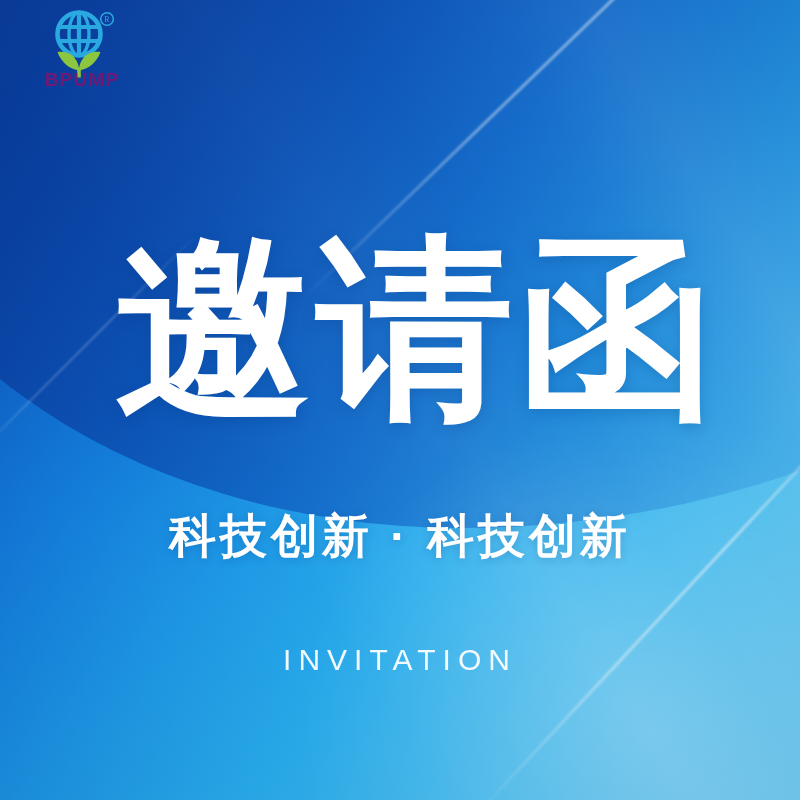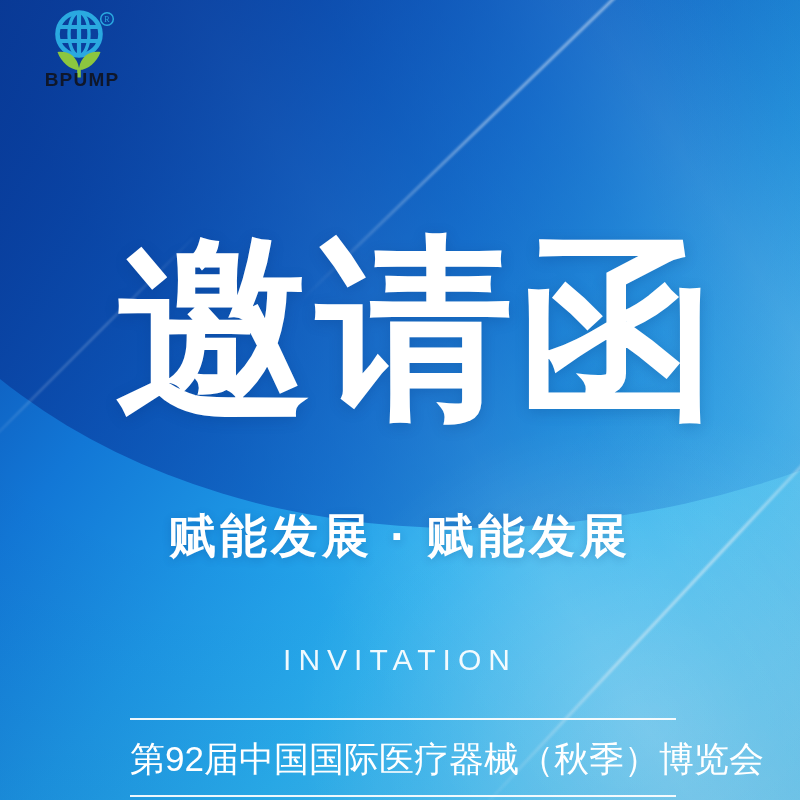--- a/index.html
+++ b/index.html
@@ -240,31 +240,26 @@
           <circle cx="63" cy="11" r="6.3" fill="none" stroke="#2aa9e0" stroke-width="1.5"></circle>
           <text x="63" y="14.2" font-size="8" fill="#2aa9e0" text-anchor="middle" font-family="Liberation Serif, serif">R</text>
         </g>
 
         <g fill="#8cc63f">
           <path d="M35 62 C26 62 17 54 13.5 44 C24 42.5 33 48 35 60 Z"></path>
           <path d="M35 62 C44 62 53 54 56.5 44 C46 42.5 37 48 35 60 Z"></path>
           <path d="M33.2 60.5 h3.6 v9 h-3.6 Z"></path>
         </g>
       </svg>
-      <div style="position:absolute;left:0;right:0;top:62px;text-align:center;color:#0f172a;
+      <div style="position:absolute;left:0;right:0;top:62px;text-align:center;color:#701a75;
                   font-size:19px;font-weight:700;letter-spacing:1.2px;line-height:1;">BPUMP</div>
     </div>
 
   </div>
 
   <div class="title-main">邀请函</div>
 
-  <div class="title-sub">赋能发展 · 赋能发展</div>
+  <div class="title-sub">科技创新 · 科技创新</div>
 
   <div class="title-en">INVITATION</div>
 
-  <div class="footer">
-    <div class="rule"></div>
-    <div class="footer-text">第92届中国国际医疗器械（秋季）博览会</div>
-    <div class="rule"></div>
-  </div>
 
 </div>
 
 </body></html>

